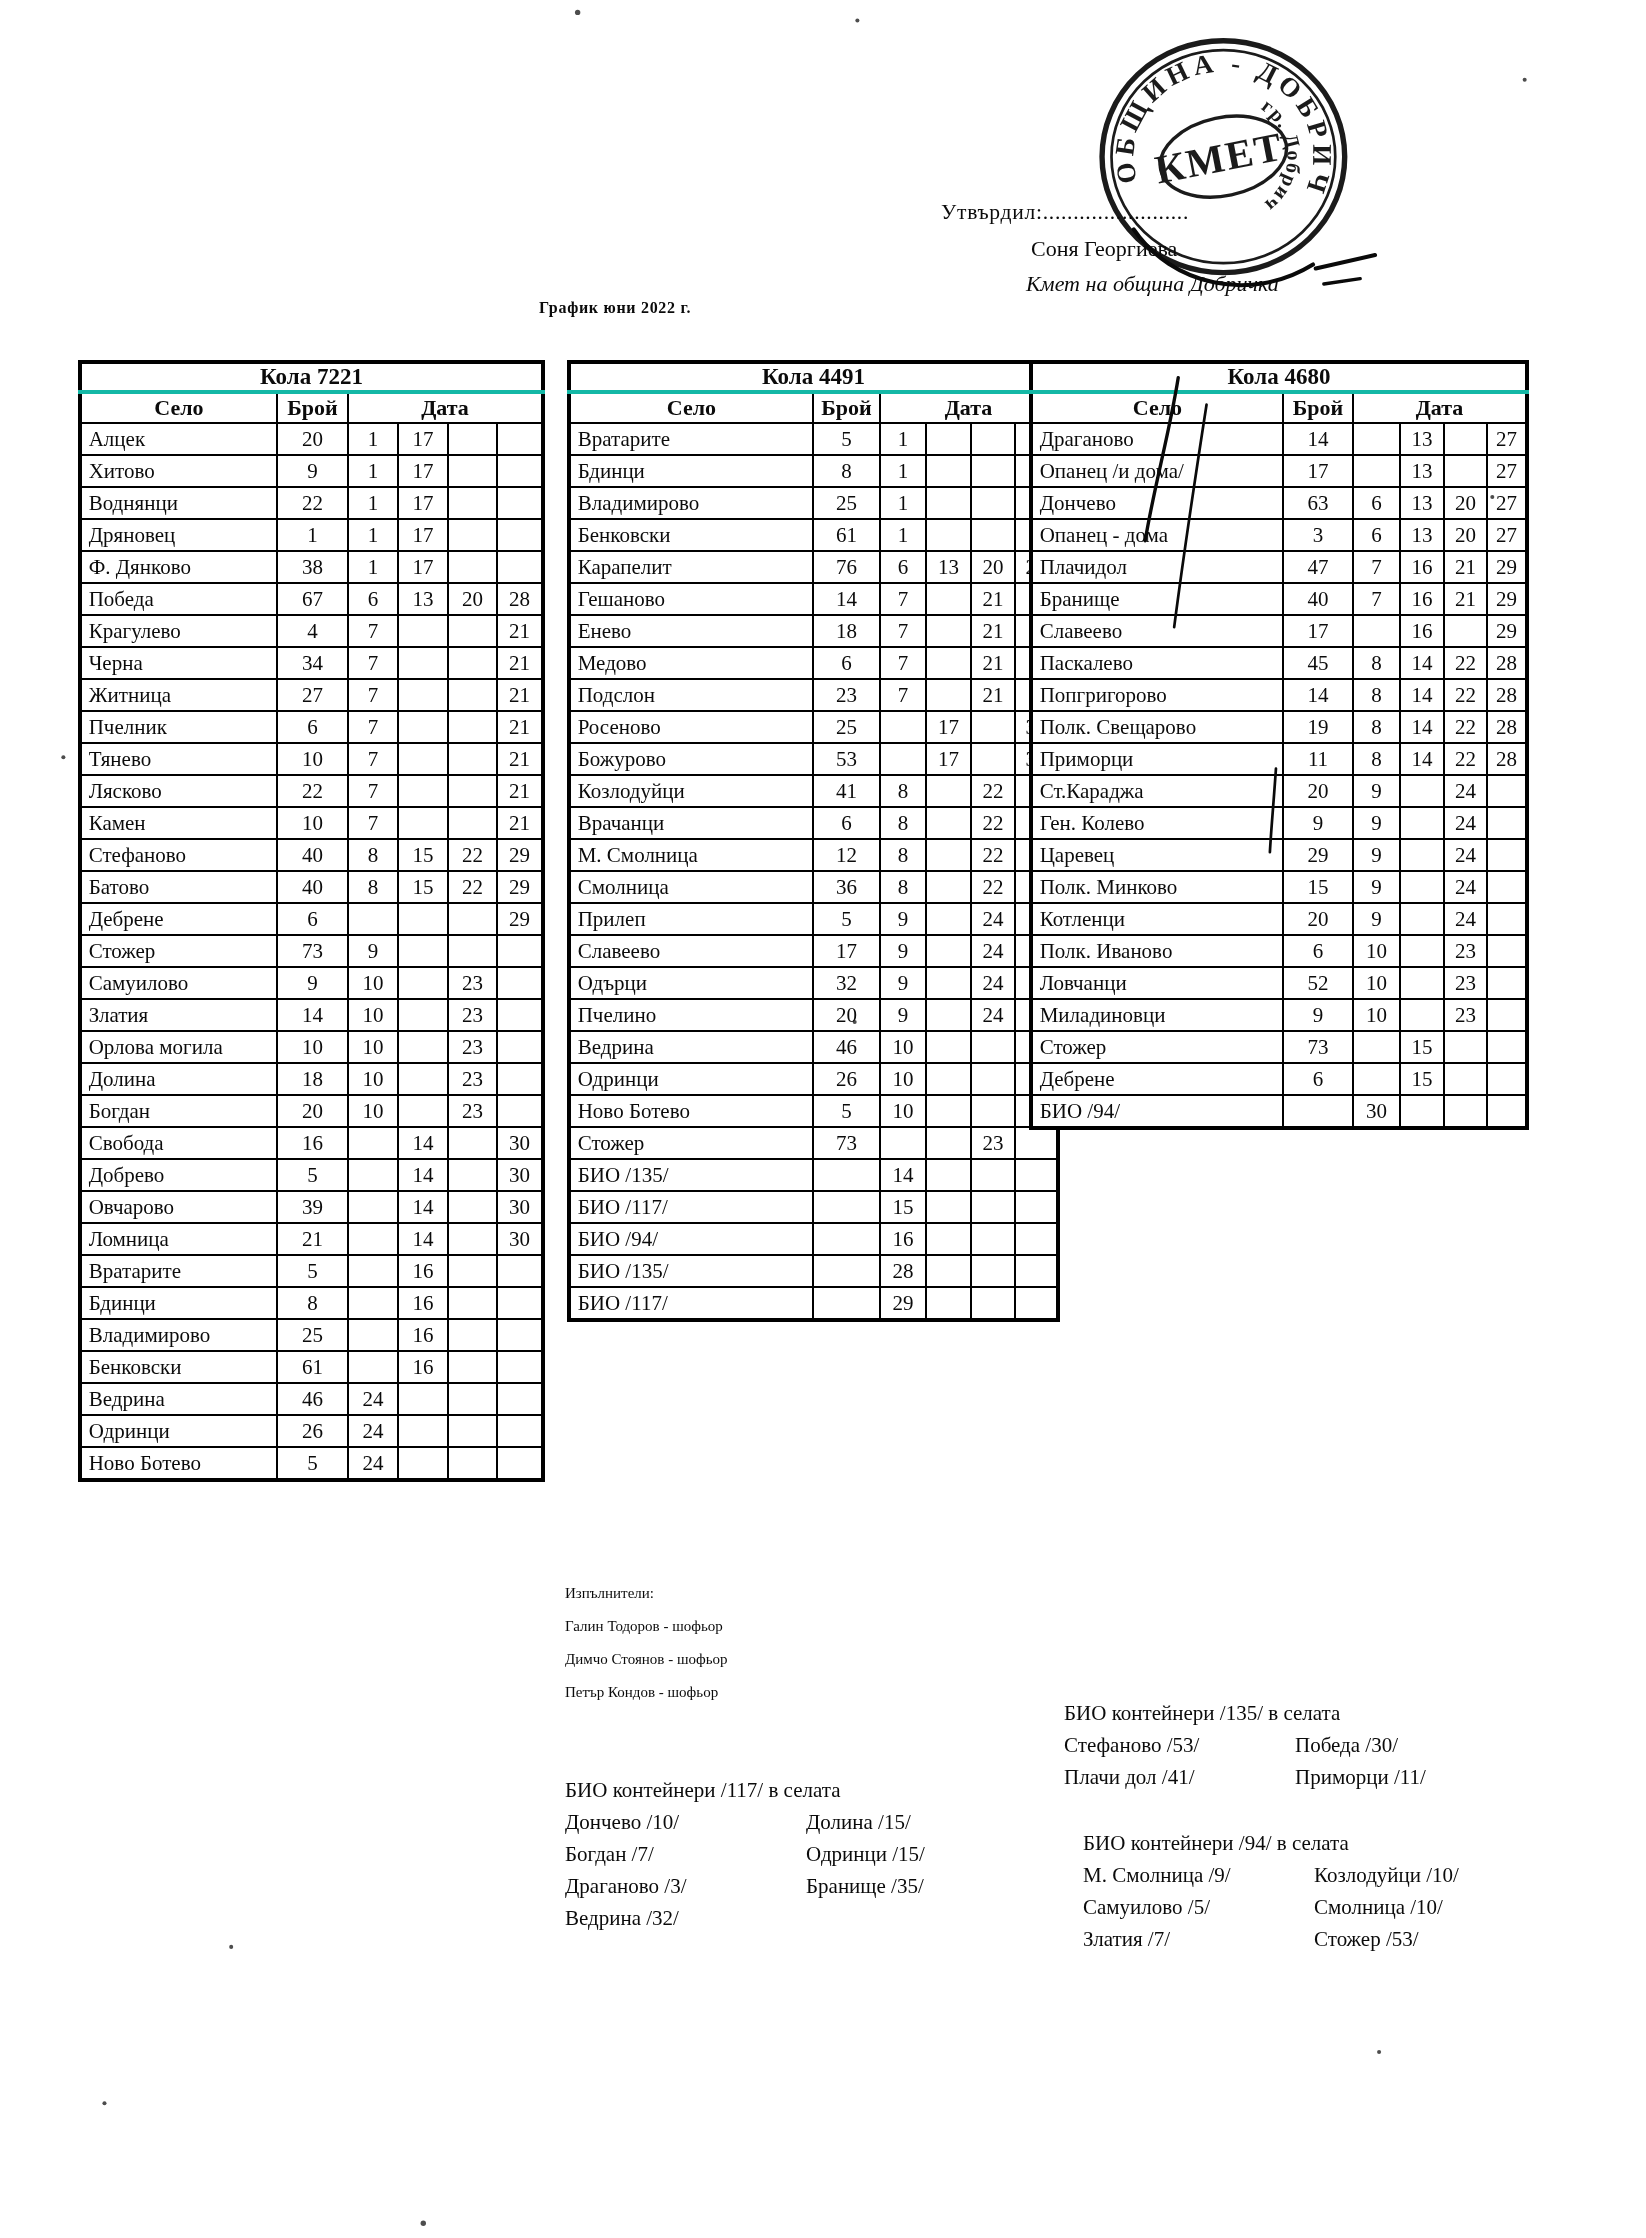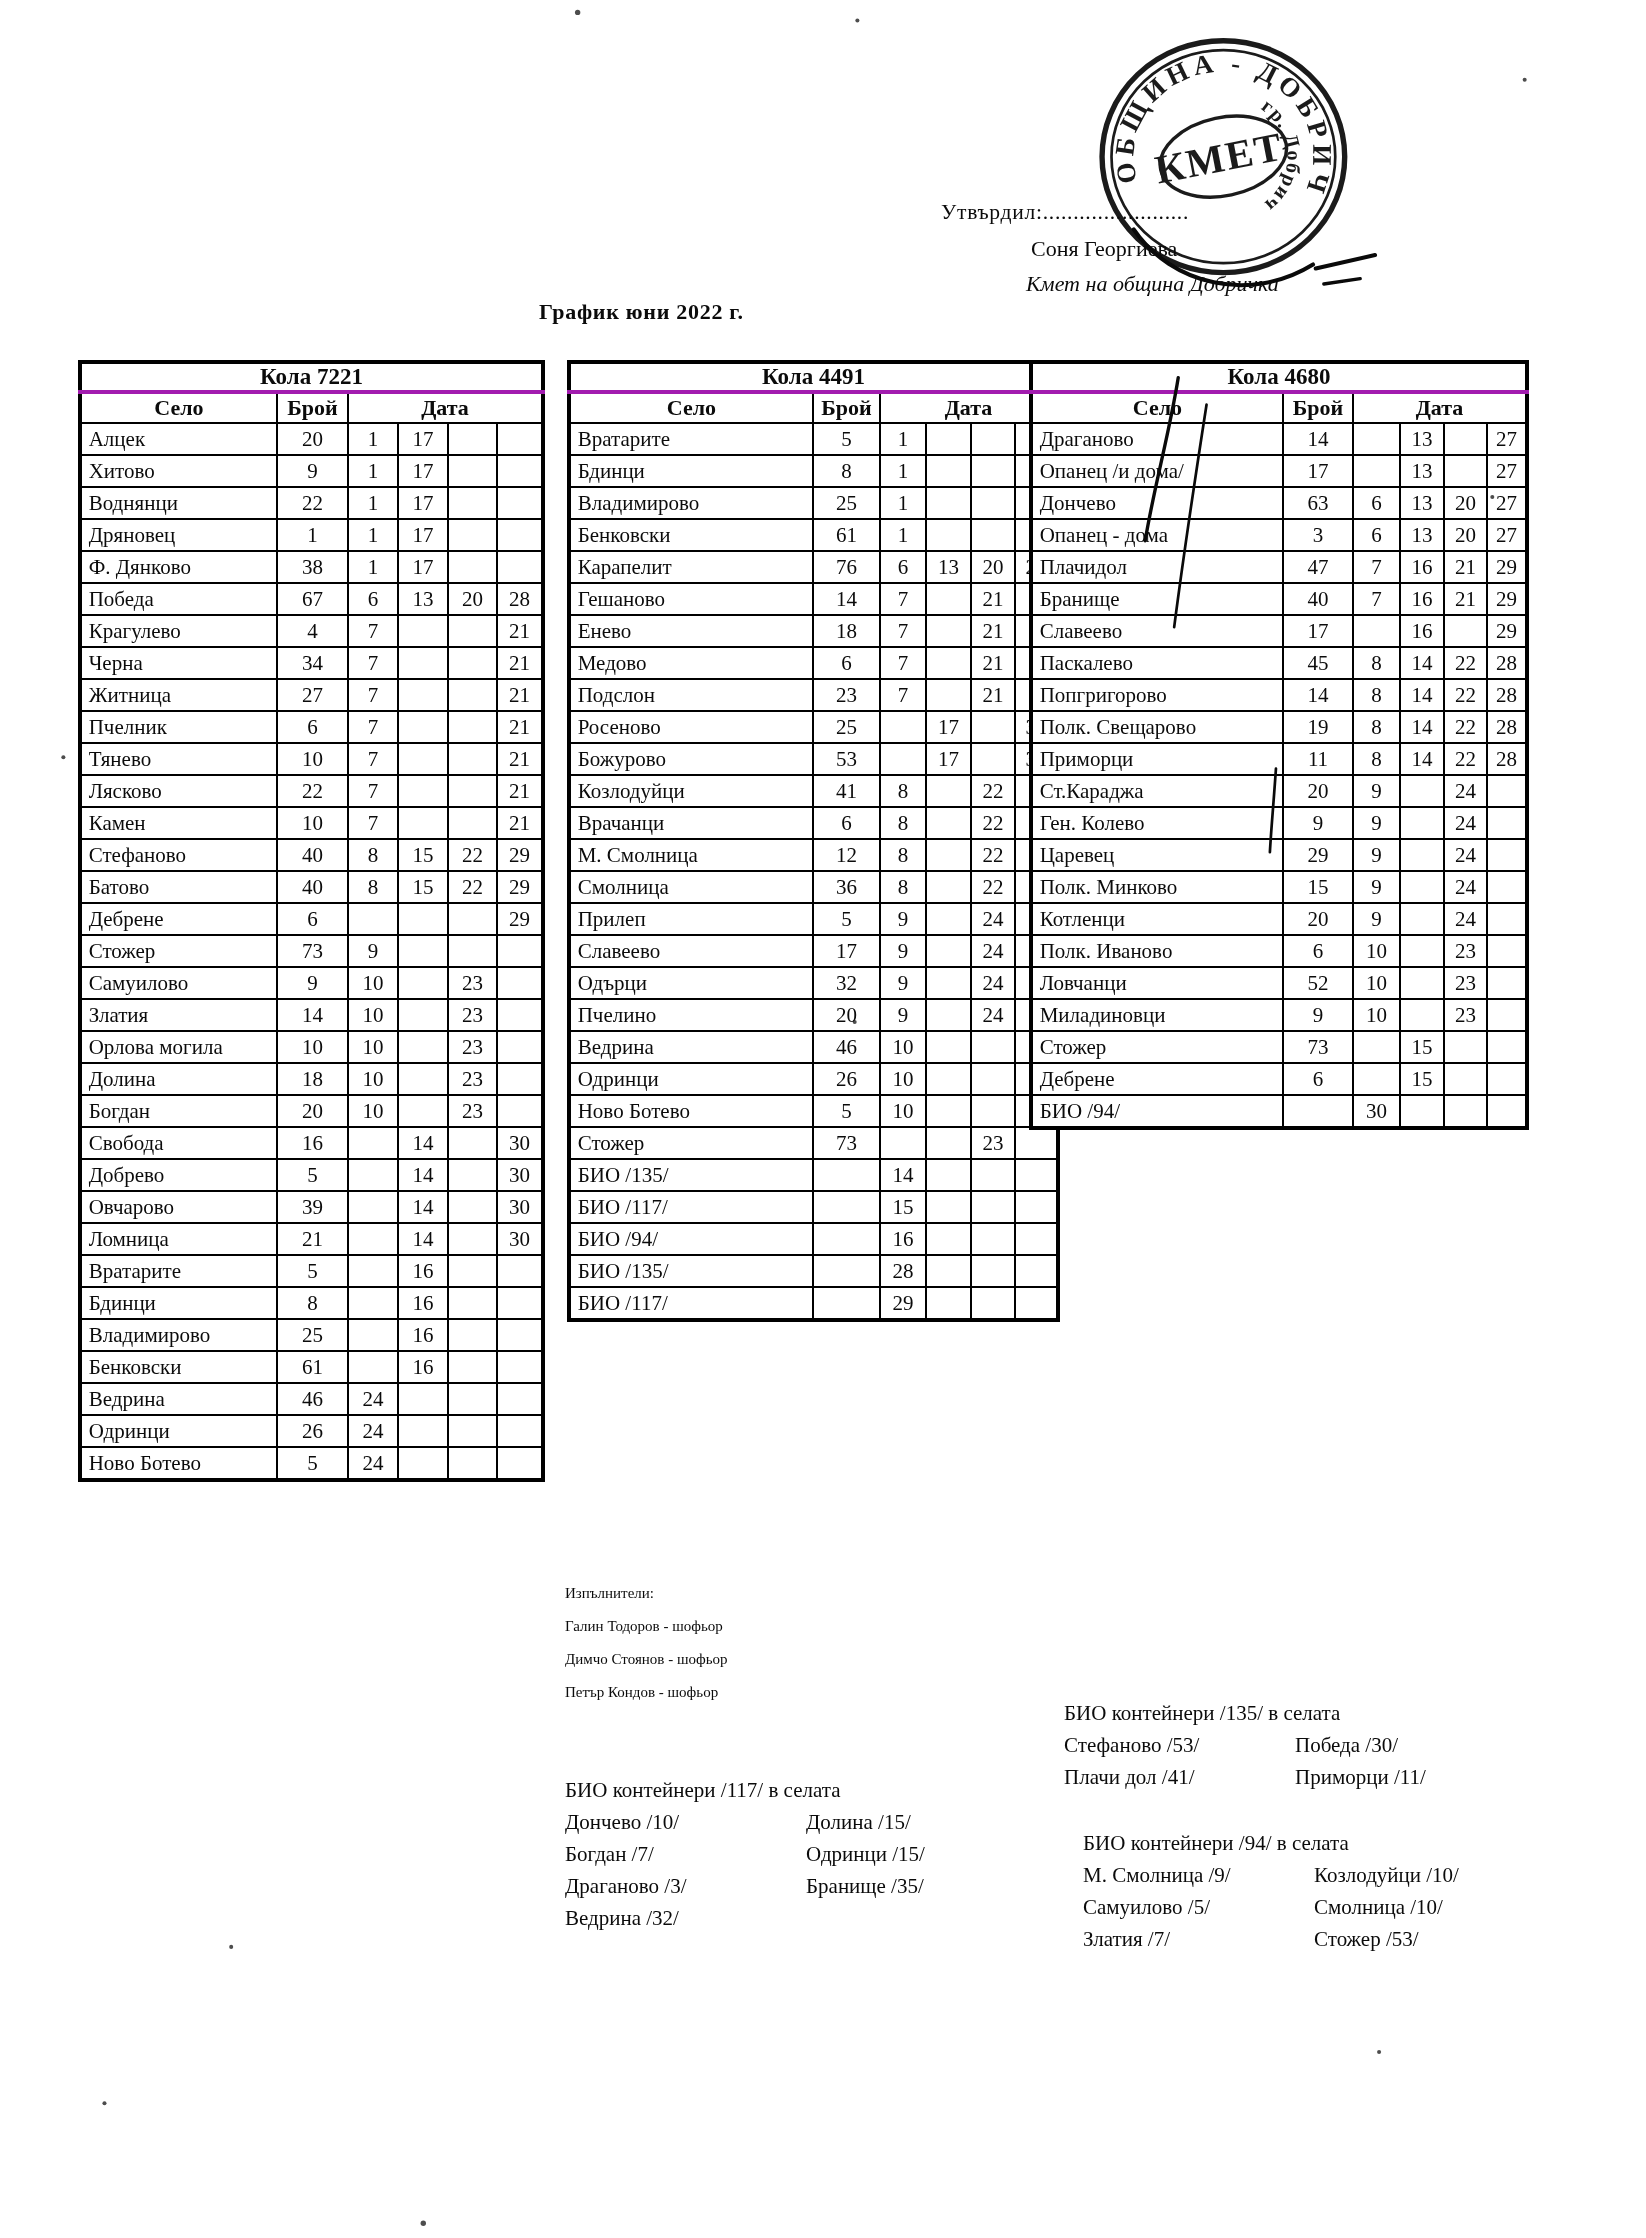--- a/index.html
+++ b/index.html
@@ -5,25 +5,25 @@
   html,body{margin:0;padding:0;background:#888;}
   .page{
     position:relative;width:1646px;height:2239px;background:#ffffff;
     font-family:"Liberation Serif","DejaVu Serif",serif;color:#0b0b0b;overflow:hidden;
   }
   .abs{position:absolute;white-space:nowrap;}
   
   .approval-label{left:941px;top:200px;font-size:21.6px;letter-spacing:0.7px;}
   .approval-name{left:1031px;top:236px;font-size:22px;}
   .approval-sig-title{left:1026px;top:271px;font-size:22px;font-style:italic;}
-  .page-title{left:539px;top:299px;font-size:22px;font-weight:bold;letter-spacing:0.7px;}
+  .page-title{left:539px;top:299px;font-size:16px;font-weight:bold;letter-spacing:0.7px;}
   
   table.sched{position:absolute;border-collapse:collapse;table-layout:fixed;border:4px solid #000;background:#fff;}
   .sched th,.sched td{border:2.7px solid #000;overflow:hidden;white-space:nowrap;padding:0;}
-  .sched th.car-title{font-size:23px;font-weight:bold;height:25.6px;text-align:center;border-bottom:4px solid #a21caf;}
+  .sched th.car-title{font-size:23px;font-weight:bold;height:25.6px;text-align:center;border-bottom:4px solid #14b8a6;}
   .sched tr.cols th{font-size:22px;font-weight:bold;height:28px;text-align:center;}
   .sched tbody td{height:30px;font-size:21px;line-height:30px;}
   .sched td.village{text-align:left;padding-left:6.7px;}
   .sched td.num{text-align:center;}
   
   .executors{left:565px;top:1577px;font-size:15px;line-height:33px;}
   .bio{font-size:21px;line-height:32px;}
   .bio .pair{display:flex;}
   .bio117{left:565px;top:1774px;}
   .bio117 .col1{width:241px;}

